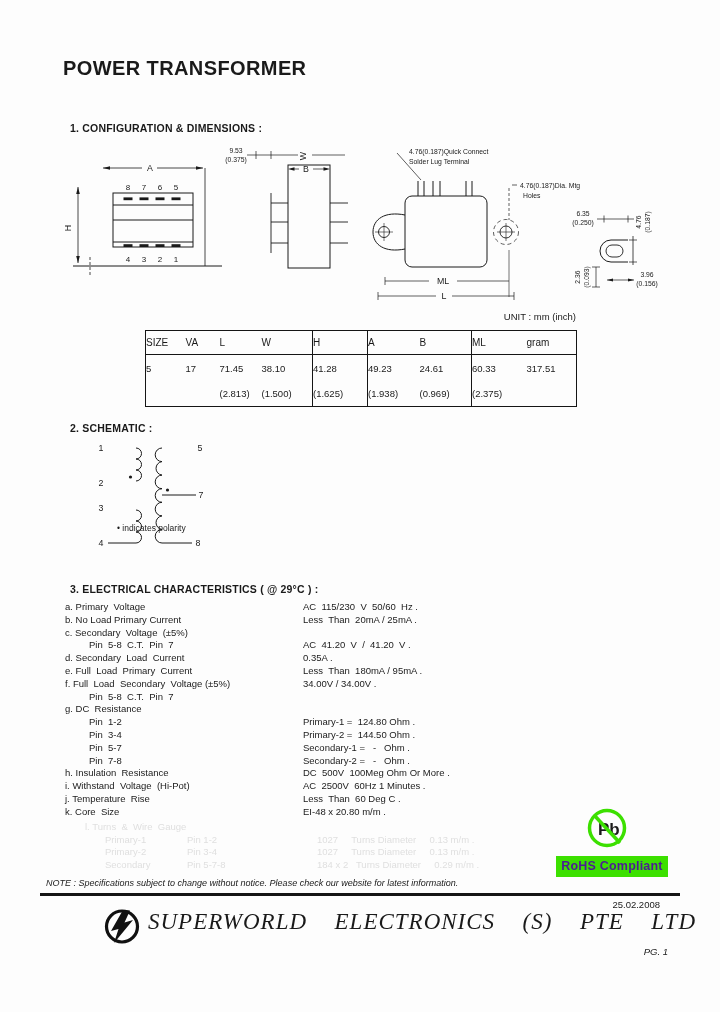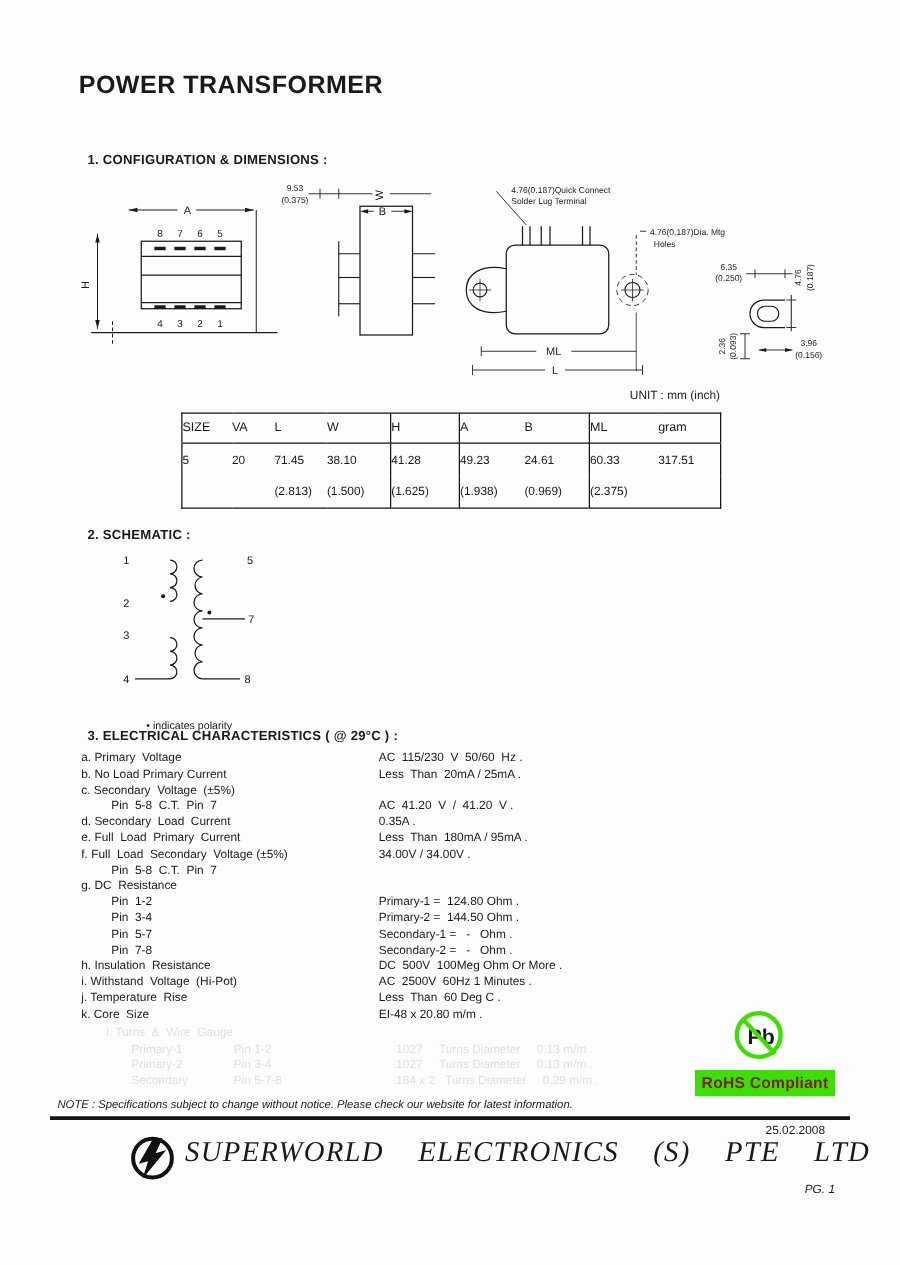--- a/index.html
+++ b/index.html
@@ -18,31 +18,31 @@
   .t8{font-size:8px;}
   .t9{font-size:8.8px;}
   .unit-note{left:420px;top:311px;width:156px;text-align:right;font-size:9.5px;}
   table.dims{position:absolute;left:145px;top:330px;width:431px;border-collapse:collapse;table-layout:fixed;
              border:1.6px solid #151515;}
   table.dims td{text-align:left;font-size:9.5px;padding:0;vertical-align:middle;}
   table.dims tr.hd td{border-bottom:1.5px solid #151515;height:23px;font-size:10px;}
   table.dims tr.mm td{height:26px;}
   table.dims tr.in td{height:25px;}
   table.dims td.vr{border-right:1.6px solid #151515;}
-  .polarity-note{left:117px;top:575px;font-size:8.5px;}
+  .polarity-note{left:117px;top:523px;font-size:8.5px;}
   .rows{left:65px;top:601px;font-size:9.5px;}
   .crow{position:relative;height:12.8px;line-height:12.8px;white-space:pre;}
   .crow.ind .lbl{padding-left:24px;}
   .crow .val{position:absolute;left:238px;top:0;white-space:pre;}
   .faint{left:85px;top:821px;font-size:9.5px;color:#dfdfdf;}
   .frow{position:relative;height:12.6px;line-height:12.6px;white-space:pre;}
   .frow .fn{position:absolute;left:20px;top:0;}
   .frow .fp{position:absolute;left:102px;top:0;}
   .frow .fv{position:absolute;left:232px;top:0;}
-  .rohs-badge{left:556px;top:856px;width:112px;height:21px;background:#3ce000;color:#7f1d1d;
+  .rohs-badge{left:556px;top:856px;width:112px;height:21px;background:#3ce000;color:#4c1d95;
               font-weight:bold;font-size:12.5px;line-height:21px;text-align:center;letter-spacing:.2px;}
   .note-line{left:46px;top:878px;font-size:9px;font-style:italic;width:560px;}
   .footer-rule{left:40px;top:893px;width:640px;height:2.5px;background:#151515;}
   .date{left:520px;top:899px;width:140px;text-align:right;font-size:9.5px;}
   .company{left:148px;top:909px;font-size:23px;font-family:"Liberation Serif",serif;
            letter-spacing:1px;word-spacing:7px;white-space:pre;font-style:italic;}
   .pg{left:600px;top:946px;width:68px;text-align:right;font-size:9.5px;font-style:italic;}
 </style>
 </head>
 <body>
@@ -194,21 +194,21 @@
       <td>L</td>
       <td class="vr">W</td>
       <td class="vr">H</td>
       <td>A</td>
       <td class="vr">B</td>
       <td>ML</td>
       <td>gram</td>
     </tr>
     <tr class="mm">
       <td>5</td>
-      <td>20</td>
+      <td>17</td>
       <td>71.45</td>
       <td class="vr">38.10</td>
       <td class="vr">41.28</td>
       <td>49.23</td>
       <td class="vr">24.61</td>
       <td>60.33</td>
       <td>317.51</td>
     </tr>
     <tr class="in">
       <td></td>

